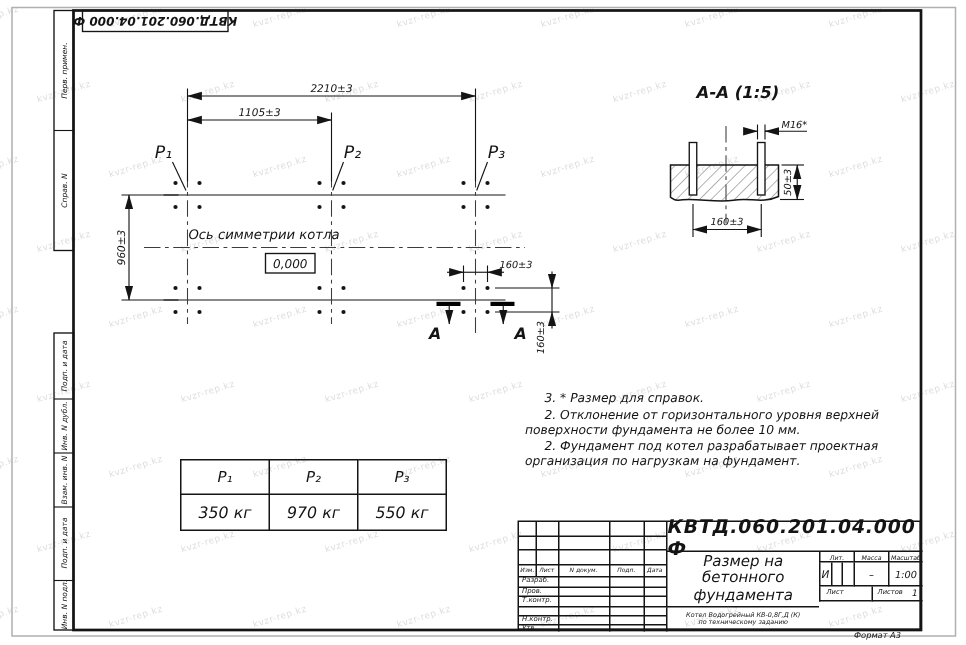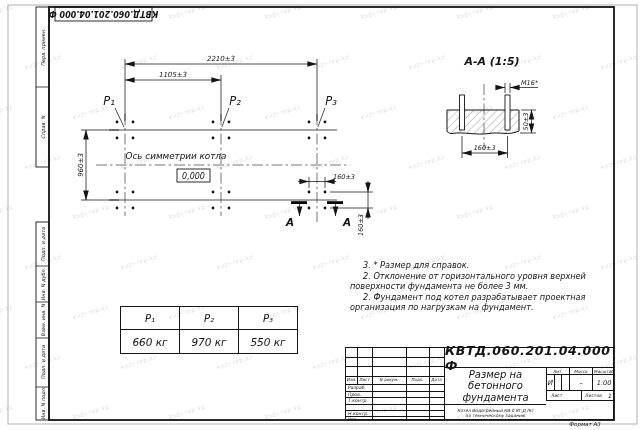--- a/index.html
+++ b/index.html
@@ -273,33 +273,33 @@
 
       <line x1="521" y1="110" x2="536" y2="110" class="ln ext"></line>
       <line x1="520" y1="133" x2="536" y2="133" class="ln ext"></line>
       <line x1="531.5" y1="110" x2="531.5" y2="133" class="ln ext" marker-start="url(#arr)" marker-end="url(#arr)"></line>
       <text class="t-dim" text-anchor="middle" transform="translate(527.5,121.5) rotate(-90)">50±3</text>
     </g>
   </svg>
 
   <div class="notes">
     <p>3. * Размер для справок.</p>
-    <p>2. Отклонение от горизонтального уровня верхней поверхности фундамента не более 3 мм.</p>
+    <p>2. Отклонение от горизонтального уровня верхней поверхности фундамента не более 10 мм.</p>
     <p>2. Фундамент под котел разрабатывает проектная организация по нагрузкам на фундамент.</p>
   </div>
 
   <table class="loads">
     <tbody>
         <tr>
       <th>P₁</th>
       <th>P₂</th>
       <th>P₃</th>
     </tr>
     <tr>
-      <td>660 кг</td>
+      <td>350 кг</td>
       <td>970 кг</td>
       <td>550 кг</td>
     </tr>
   </tbody>
     </table>
 
   <div class="tb">
 
     <div class="l" style="left:11px;top:0;width:0.8px;height:36px"></div>
     <div class="l" style="left:26px;top:0;width:0.8px;height:73px"></div>

